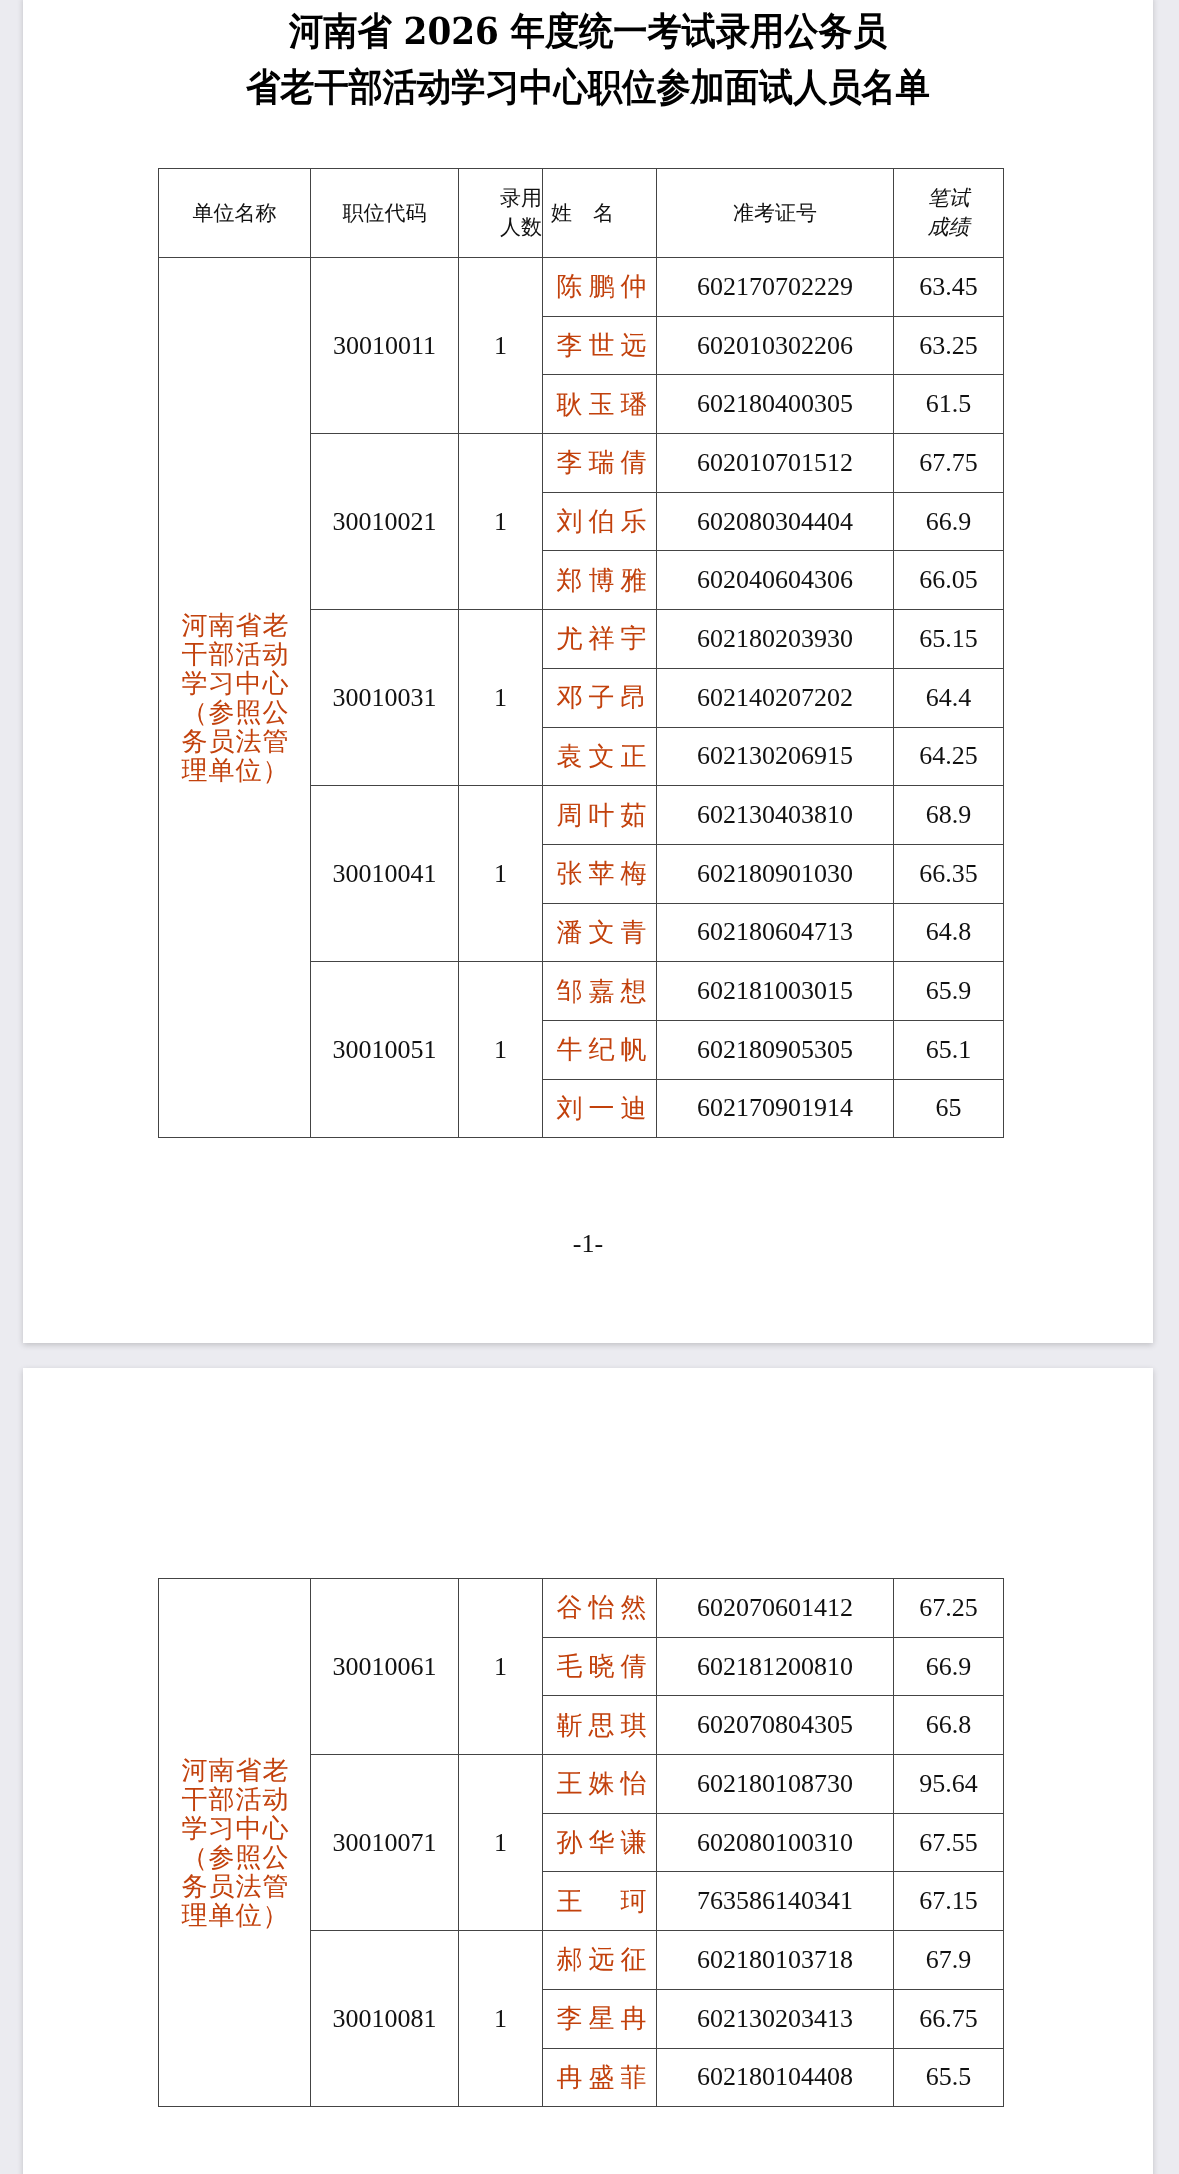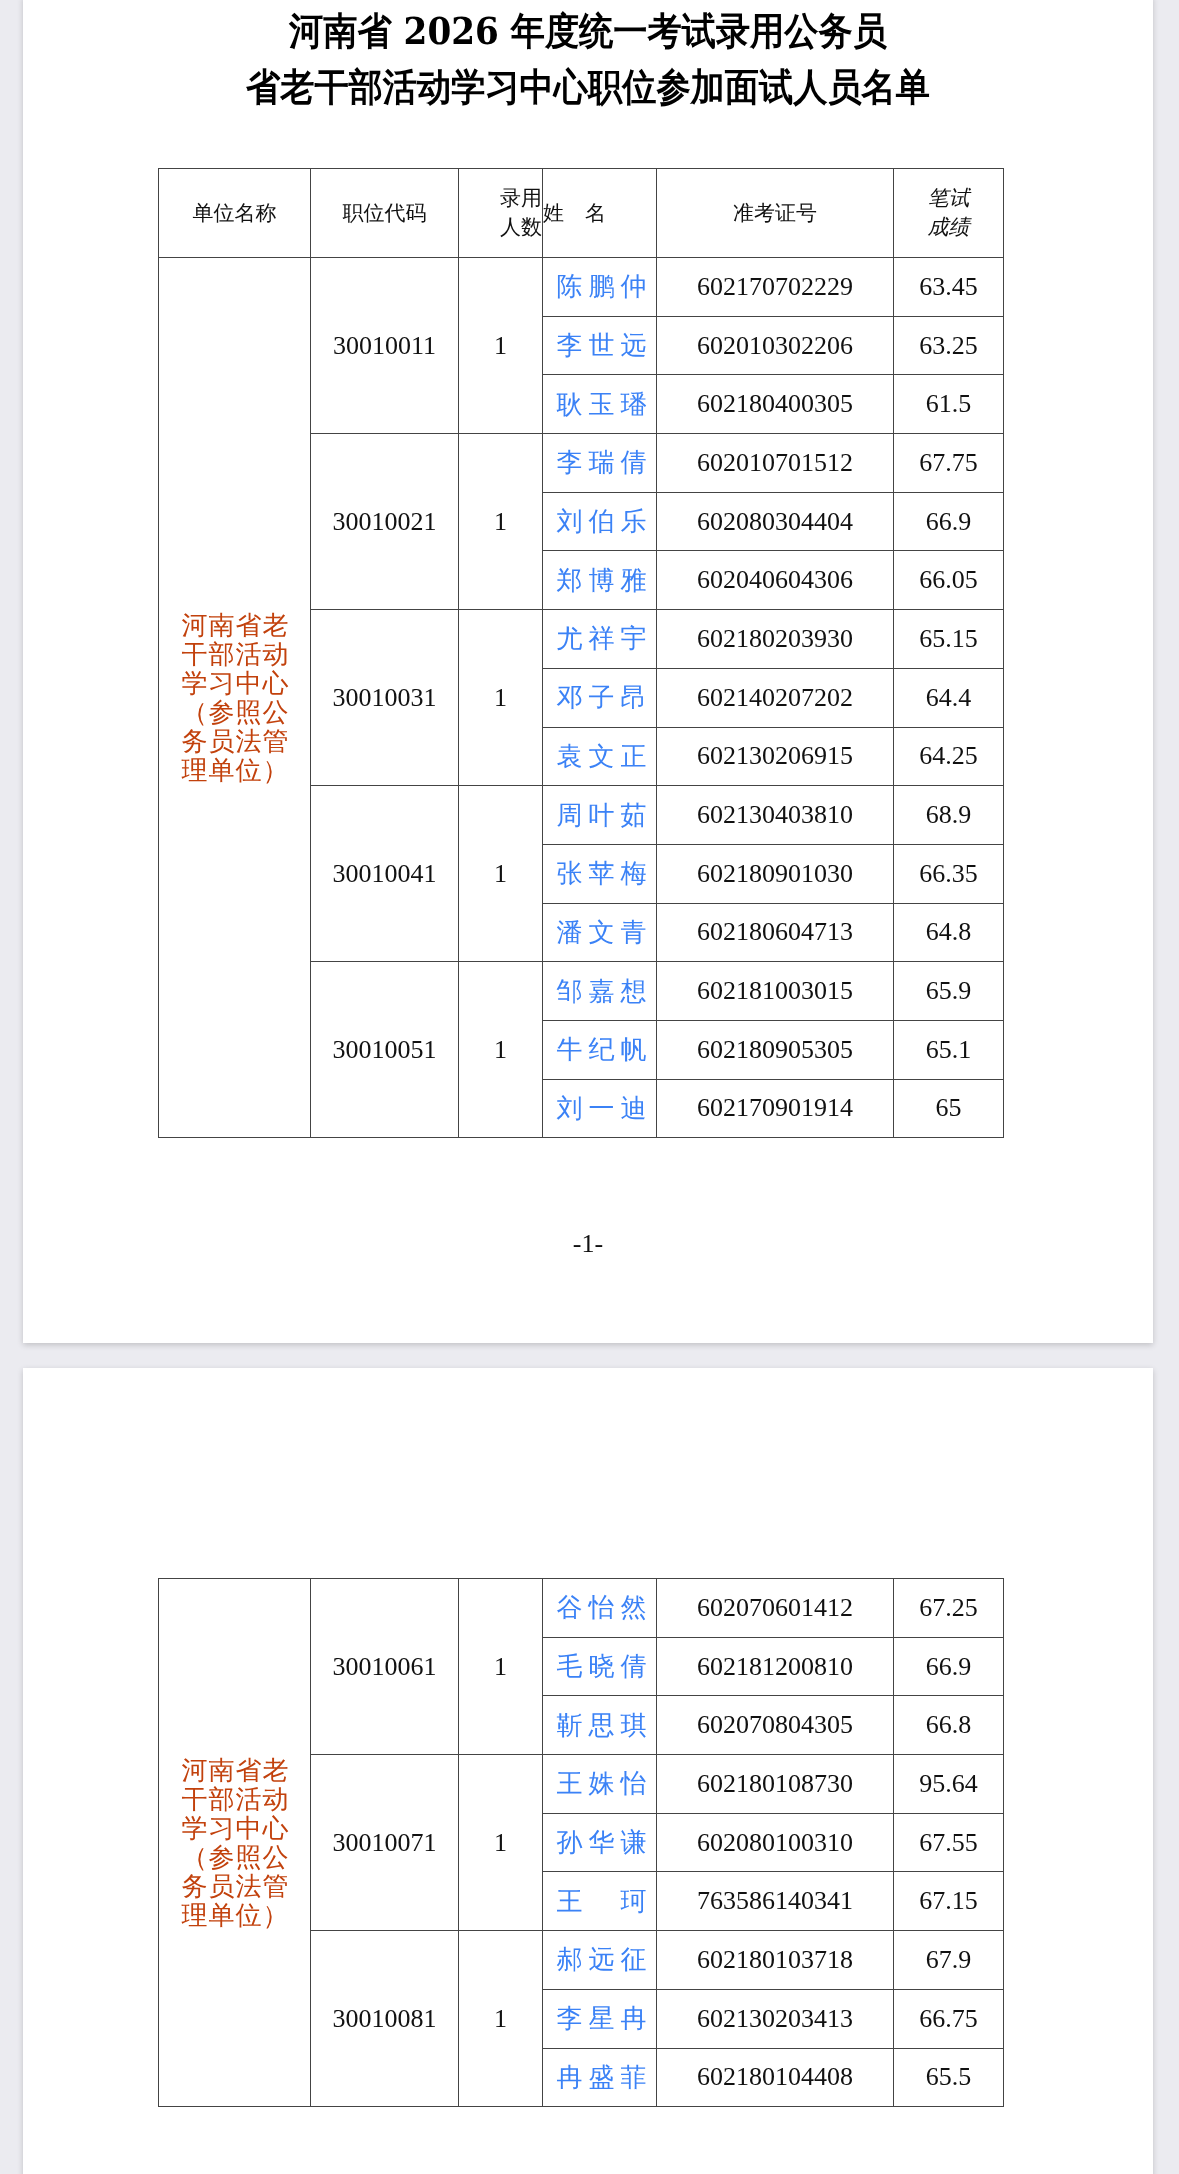--- a/index.html
+++ b/index.html
@@ -44,21 +44,21 @@
     td.unit {
       font-family: "DejaVu Sans", sans-serif; font-size: 23px;
       line-height: 29px; text-align: left; padding: 0 10px 0 12px !important;
       letter-spacing: 1px; color: #c2410c;
     }
     td.code, td.count, td.ticket, td.score {
       font-family: "Liberation Serif", "DejaVu Serif", serif; font-size: 27px;
     }
     td.name {
       font-family: "DejaVu Sans", sans-serif; font-size: 24px;
-      letter-spacing: 6px; color: #3b82f6; text-align: left; padding-left: 10px !important;
+      letter-spacing: 6px; color: #c2410c; text-align: left; padding-left: 10px !important;
     }
     .page-number {
       position: absolute; top: 1233px; left: 0; width: 100%;
       text-align: center; font-family: "Liberation Serif", serif;
       font-size: 26px; color: #111;
     }
     .top-mark {
       position: absolute; top: 0; left: 160px; width: 60px; height: 4px;
       border-top: 1px solid #ccc;
     }
@@ -78,21 +78,21 @@
         <col style="width:84px">
       <col style="width:114px">
         <col style="width:237px">
         <col style="width:110px">
     </colgroup>
     <thead>
       <tr>
         <th>单位名称</th>
         <th>职位代码</th>
         <th><span style="display:inline-block;width:52px;word-break:break-all;margin-left:36px;">录用人数</span></th>
-        <th style="text-align:left;padding-left:0;">姓　名</th>
+        <th style="text-align:left;padding-left:8px;">姓　名</th>
         <th>准考证号</th>
         <th><span style="display:inline-block;width:52px;word-break:break-all;font-style:italic;">笔试成绩</span></th>
       </tr>
     </thead>
     <tbody>
 
       <tr>
         <td class="unit" rowspan="15">河南省老干部活动学习中心（参照公务员法管理单位）</td>
         <td class="code" rowspan="3">30010011</td>
         <td class="count" rowspan="3">1</td>

